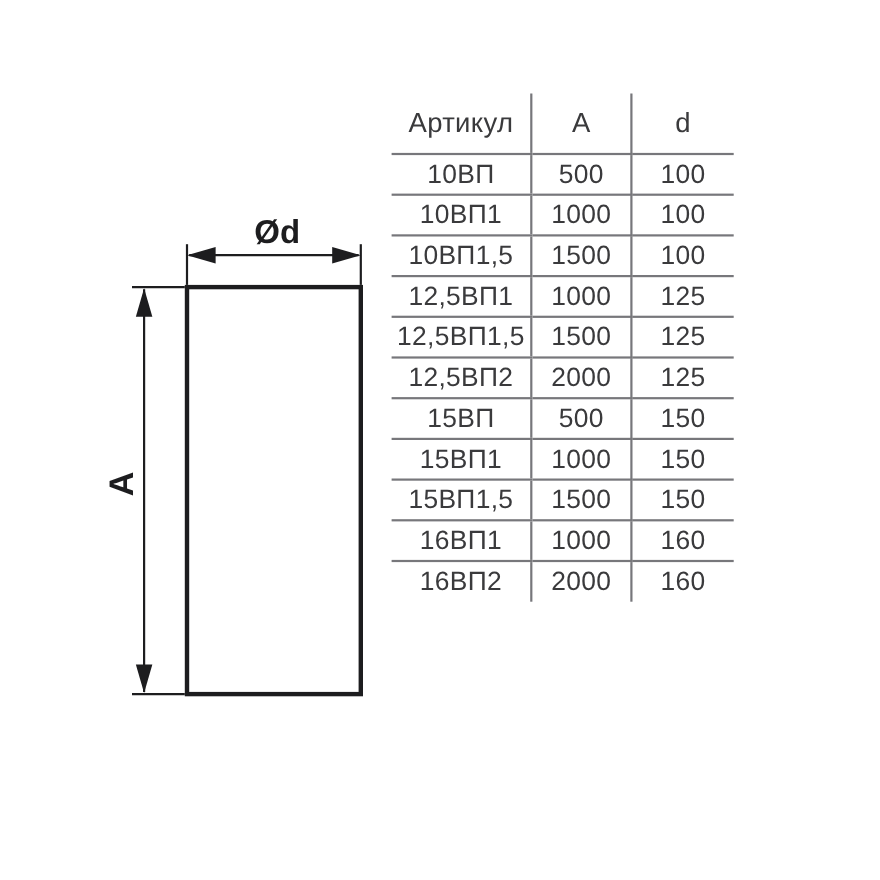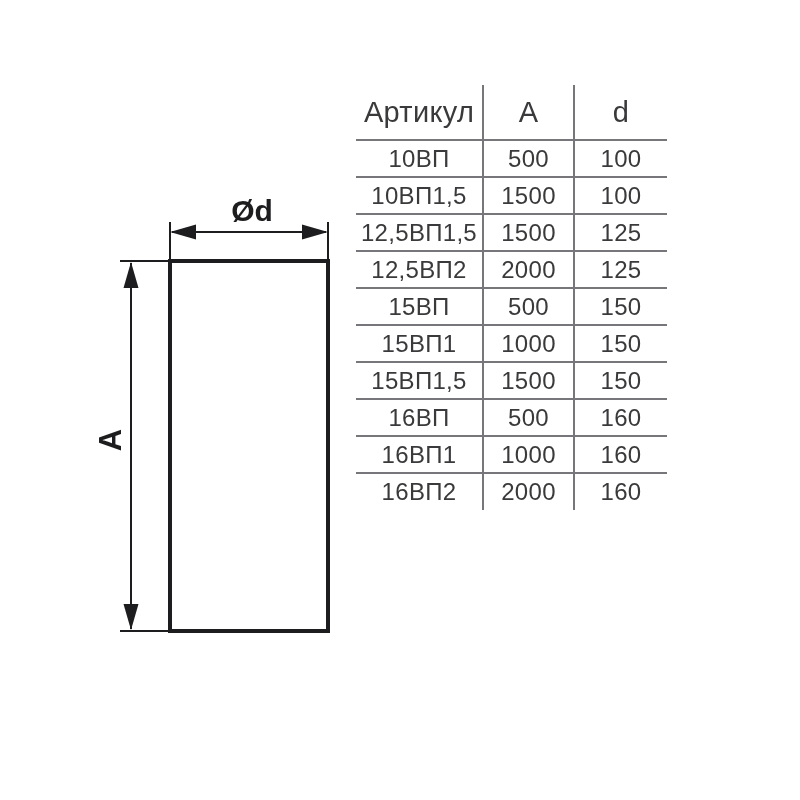--- a/index.html
+++ b/index.html
@@ -49,21 +49,21 @@
     text-align: center;
     vertical-align: middle;
     font-weight: normal;
     padding: 0 4px;
     white-space: nowrap;
   }
 
   .spec-table thead th {
     height: 55px;
     border-bottom: 2px solid #77777b;
-    font-size: 29px;
+    font-size: 25px;
   }
 
   .spec-table tbody td { height: 37px; margin-left: 23px; }
 
   .spec-table tbody tr td { border-bottom: 2px solid #77777b; }
   .spec-table tbody tr:last-child td { border-bottom: none; }
 
   .spec-table th.mid,
   .spec-table td.mid {
     border-left: 2px solid #77777b;
@@ -111,29 +111,39 @@
         <th>d</th>
       </tr>
     </thead>
     <tbody id="table-body">
     <tr>
       <td>10ВП</td>
       <td class="mid">500</td>
       <td>100</td>
     </tr>
 
+    <tr>
+      <td>10ВП1</td>
+      <td class="mid">1000</td>
+      <td>100</td>
+    </tr>
 
     <tr>
       <td>10ВП1,5</td>
       <td class="mid">1500</td>
       <td>100</td>
     </tr>
 
 
 
+    <tr>
+      <td>12,5ВП1</td>
+      <td class="mid">1000</td>
+      <td>125</td>
+    </tr>
 
     <tr>
       <td>12,5ВП1,5</td>
       <td class="mid">1500</td>
       <td>125</td>
     </tr>
 
     <tr>
       <td>12,5ВП2</td>
       <td class="mid">2000</td>
@@ -152,25 +162,20 @@
       <td>150</td>
     </tr>
 
     <tr>
       <td>15ВП1,5</td>
       <td class="mid">1500</td>
       <td>150</td>
     </tr>
 
 
-    <tr>
-      <td>16ВП</td>
-      <td class="mid">500</td>
-      <td>160</td>
-    </tr>
 
     <tr>
       <td>16ВП1</td>
       <td class="mid">1000</td>
       <td>160</td>
     </tr>
 
 
     <tr>
       <td>16ВП2</td>

